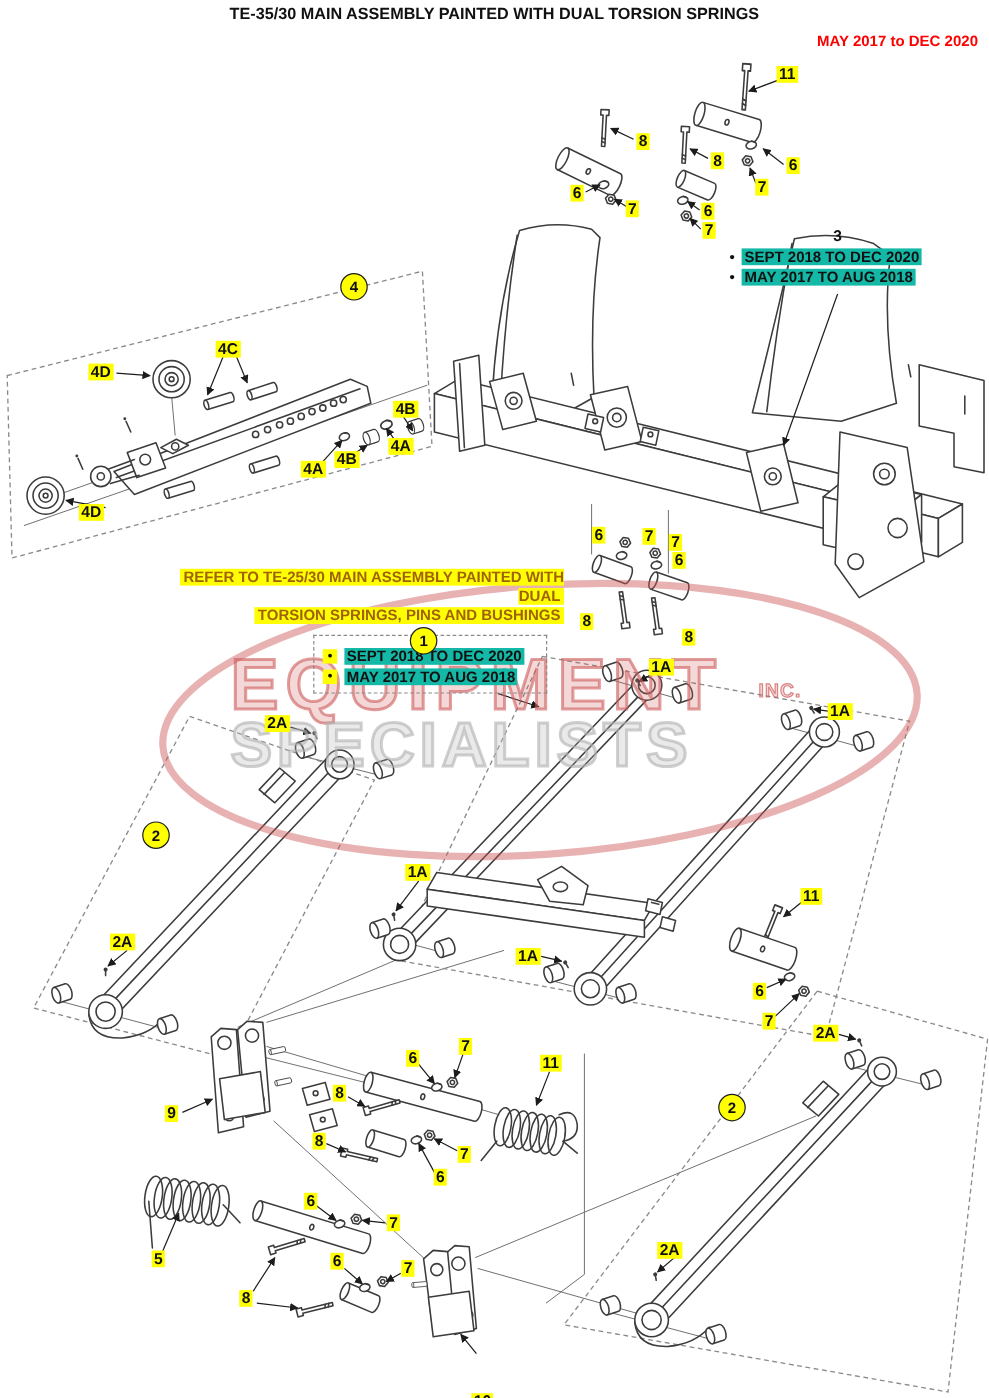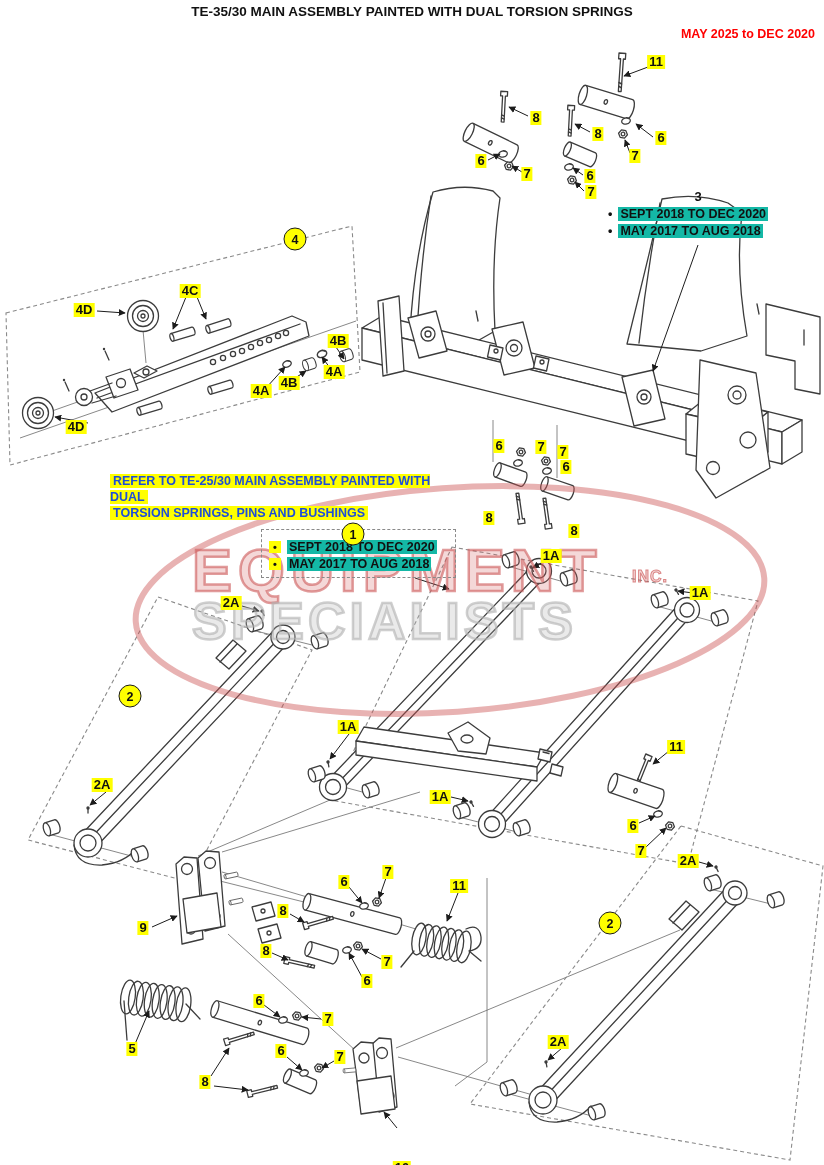--- a/index.html
+++ b/index.html
@@ -13,22 +13,22 @@
   .ldr{stroke:#1c1c1c;stroke-width:1;fill:none;}
   #labels-layer{position:absolute;left:0;top:0;width:100%;height:100%;}
   .co{position:absolute;transform:translate(-50%,-50%);background:#ffff00;color:#101010;
       font-size:13px;font-weight:bold;line-height:14px;padding:0 2px;white-space:nowrap;text-align:right;}
   .balloon{position:absolute;transform:translate(-50%,-50%);width:21px;height:21px;border-radius:50%;
       background:#ffff00;border:1.3px solid #1c1c1c;color:#101010;font-size:12.5px;font-weight:bold;
       display:flex;align-items:center;justify-content:center;}
   #title{position:absolute;top:4px;left:0;width:100%;text-align:center;font-size:13.5px;
       font-weight:bold;color:#111;}
   #daterange{position:absolute;top:27px;right:9px;font-size:12.5px;font-weight:bold;color:#ff0000;}
-  #refer{position:absolute;left:110px;top:473px;width:360px;text-align:left;font-size:12.5px;
-      font-weight:bold;color:#1d4ed8;line-height:16px;}
+  #refer{position:absolute;left:110px;top:473px;width:360px;text-align:right;font-size:12.5px;
+      font-weight:bold;color:#a16207;line-height:16px;}
   #refer span{background:#ffff00;padding:0 3px;}
   #sec3{position:absolute;left:608px;top:189px;width:200px;font-weight:bold;color:#111;}
   #sec3 .num{text-align:center;width:180px;font-size:13px;}
   .brow{display:flex;align-items:center;gap:6px;margin-top:3px;font-size:12.5px;}
   .brow .btxt{background:#14b8a6;padding:0 2px;white-space:nowrap;}
   #sec1box{position:absolute;left:261px;top:529px;width:193px;height:47px;border:1px dashed #8a8a8a;
       font-weight:bold;color:#111;}
   #sec1box .rows{margin:10px 0 0 7px;}
   #sec1box .chip{background:#ffff00;width:12px;text-align:center;display:inline-block;font-size:11px;}
   #wm{position:absolute;left:0;top:0;width:100%;height:100%;pointer-events:none;}
@@ -407,21 +407,21 @@
 <div id="wm">
   <svg width="824" height="1165" viewBox="0 0 824 1165">
     <ellipse cx="450" cy="600" rx="315" ry="112" transform="rotate(-4 450 600)" fill="none" stroke="rgba(205,85,85,0.45)" stroke-width="6"></ellipse>
   </svg>
   <div class="wmtxt" id="wm-word1">EQUIPMENT</div>
   <div class="wmtxt" id="wm-suffix">INC.</div>
   <div class="wmtxt" id="wm-word2">SPECIALISTS</div>
 </div>
 
 <div id="title">TE-35/30 MAIN ASSEMBLY PAINTED WITH DUAL TORSION SPRINGS</div>
-<div id="daterange">MAY 2025 to DEC 2020</div>
+<div id="daterange">MAY 2017 to DEC 2020</div>
 
 <div id="sec3">
   <div class="num">3</div>
   <div class="brow">
         <span>•</span>
     <span class="btxt">SEPT 2018 TO DEC 2020</span>
       </div>
   <div class="brow">
         <span>•</span>
     <span class="btxt">MAY 2017 TO AUG 2018</span>

